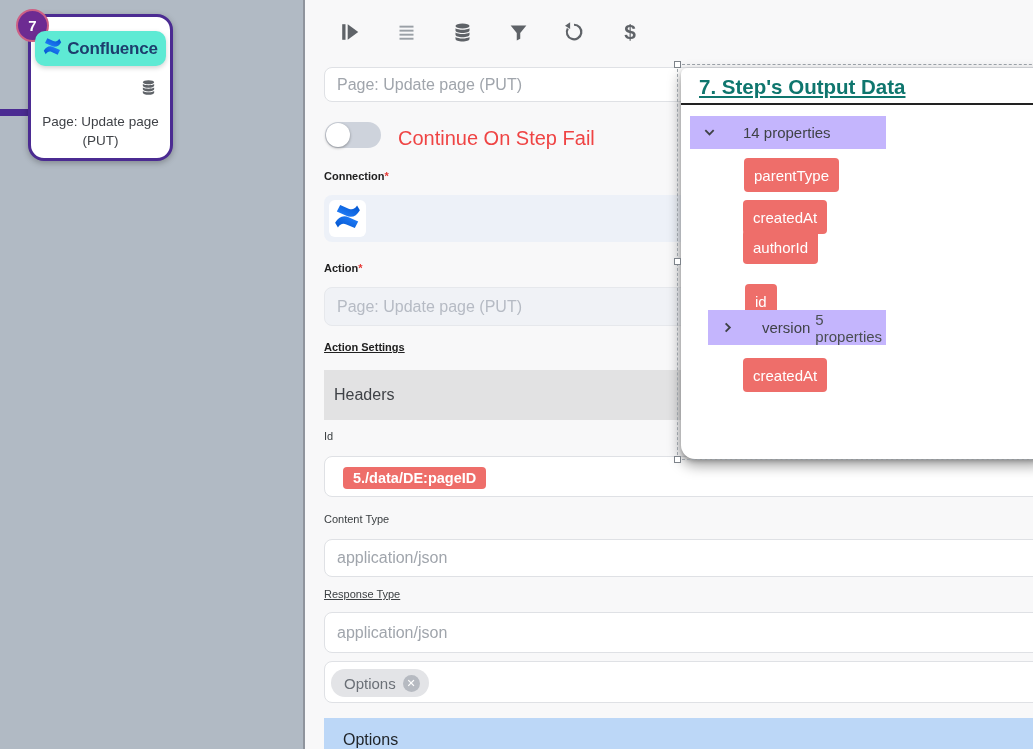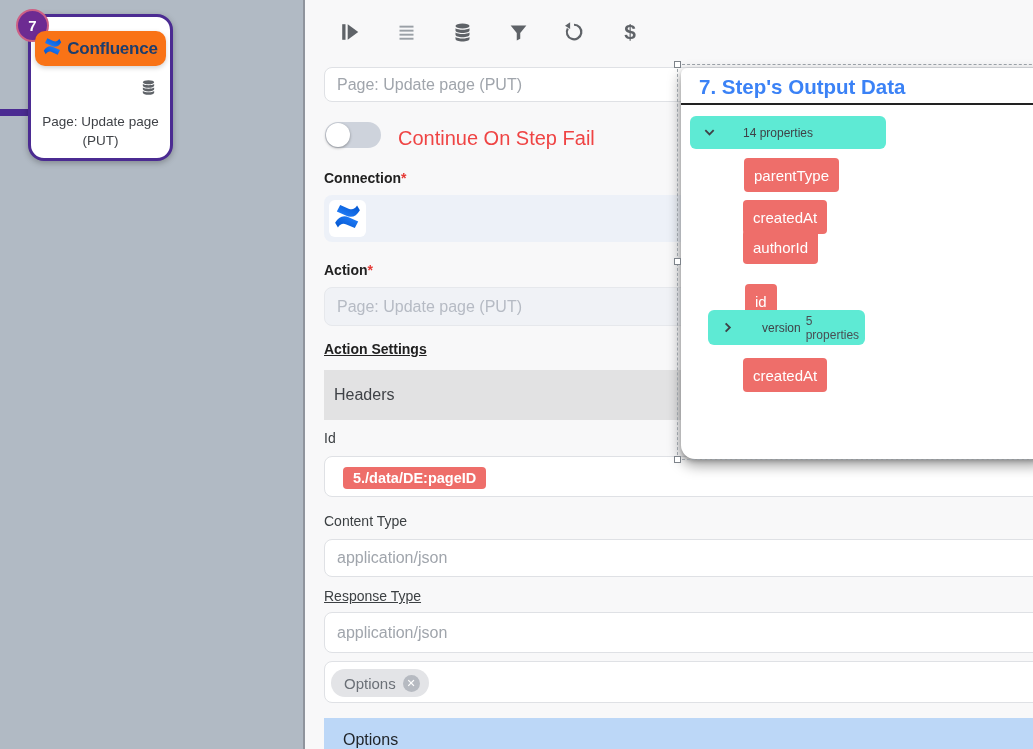--- a/index.html
+++ b/index.html
@@ -19,36 +19,36 @@
     background:#ffffff; border:3px solid #4b2b92; border-radius:16px;
     box-shadow:0 2px 6px rgba(0,0,0,.28);
   }
   .node-badge {
     position:absolute; left:-15px; top:-8px; width:33px; height:33px; border-radius:50%;
     background:#6d2b92; border:2px solid #cd6085; color:#fff;
     font-size:15px; font-weight:700; display:flex; align-items:center; justify-content:center;
   }
   .node-header {
     position:absolute; left:4px; right:4px; top:14px; height:35px;
-    background:#f97316; border-radius:10px; box-shadow:0 2px 5px rgba(0,0,0,.18);
+    background:#5eead4; border-radius:10px; box-shadow:0 2px 5px rgba(0,0,0,.18);
     display:flex; align-items:center; justify-content:center; gap:5px;
   }
   .node-app { font-size:17px; font-weight:600; color:#1d3d6d; letter-spacing:-0.2px; }
   .node-db { position:absolute; right:13px; top:62px; }
   .node-action {
     position:absolute; left:4px; right:4px; top:96px; text-align:center;
     font-size:13.5px; color:#3f4247; line-height:1.4;
   }
   
   .panel { position:absolute; left:305px; top:0; width:728px; height:749px; background:#f8f8f9; }
   .toolbar { position:absolute; left:338px; top:18px; display:flex; gap:32px; align-items:center; height:28px; }
   .tbi { width:24px; height:24px; display:flex; align-items:center; justify-content:center; cursor:pointer; }
   .dollar { font-size:21px; font-weight:600; color:#5f6368; }
 
-  .fld-label { position:absolute; font-size:14px; color:#3c4043; }
+  .fld-label { position:absolute; font-size:11px; color:#3c4043; }
   .fld-label.bold { font-weight:700; color:#212121; }
   .req { color:#e53935; font-weight:700; }
 
   .text-field {
     position:absolute; background:#fff; border:1px solid #dfe1e5; border-radius:8px;
   }
   .text-field input {
     width:100%; height:100%; border:none; outline:none; background:transparent;
     font-family:"Liberation Sans", sans-serif; font-size:16px; color:#3c4043; padding:0 12px;
   }
@@ -95,30 +95,30 @@
   }
   .blue-bar { position:absolute; left:324px; top:718px; width:762px; height:40px; background:#bcd7f7; cursor:pointer; }
   .blue-bar span { position:absolute; left:19px; top:13px; font-size:16px; color:#1f2327; }
 
   
   .popup {
     position:absolute; left:681px; top:68px; width:362px; height:391px; background:#fff;
     border-radius:6px 0 0 14px; z-index:5;
     box-shadow:0 6px 14px rgba(0,0,0,.4), 0 2px 4px rgba(0,0,0,.2);
   }
-  .popup-title { position:absolute; left:18px; top:7px; font-size:20.5px; font-weight:700; color:#3b82f6; }
+  .popup-title { position:absolute; left:18px; top:7px; font-size:20.5px; font-weight:700; color:#0f766e;text-decoration:underline; }
   .popup-divider { position:absolute; left:0; top:35px; width:100%; height:2px; background:#222; }
   .tree-row {
-    position:absolute; background:#5eead4; display:flex; align-items:center;
-    font-size:12px; color:#3f4247; cursor:pointer;border-radius:6px;
+    position:absolute; background:#c4b5fd; display:flex; align-items:center;
+    font-size:15px; color:#3f4247; cursor:pointer;
   }
   .tree-row .chev { margin-left:13px; display:flex; }
   .tree-row .tr-label { margin-left:27px; }
   .row-root { left:9px; top:48px; width:196px; height:33px; }
-  .row-version { left:27px; top:242px; width:157px; height:35px; }
+  .row-version { left:27px; top:242px; width:178px; height:35px; }
   .row-version .tr-name { margin-left:28px; }
   .row-version .tr-count { margin-left:5px; color:#4a4e53; }
   .popup .data-pill { position:absolute; height:34px; font-size:15px; font-weight:500; }
   .pill-parentType { left:63px; top:90px; }
   .pill-createdAt { left:62px; top:132px; }
   .pill-authorId { left:62px; top:162px; }
   .pill-id { left:64px; top:216px; }
   .pill-position { left:62px; top:290px; }
 
   

